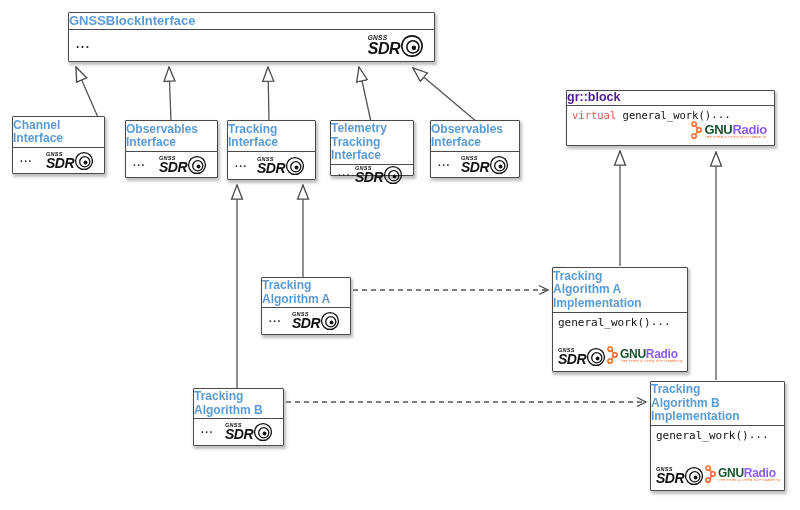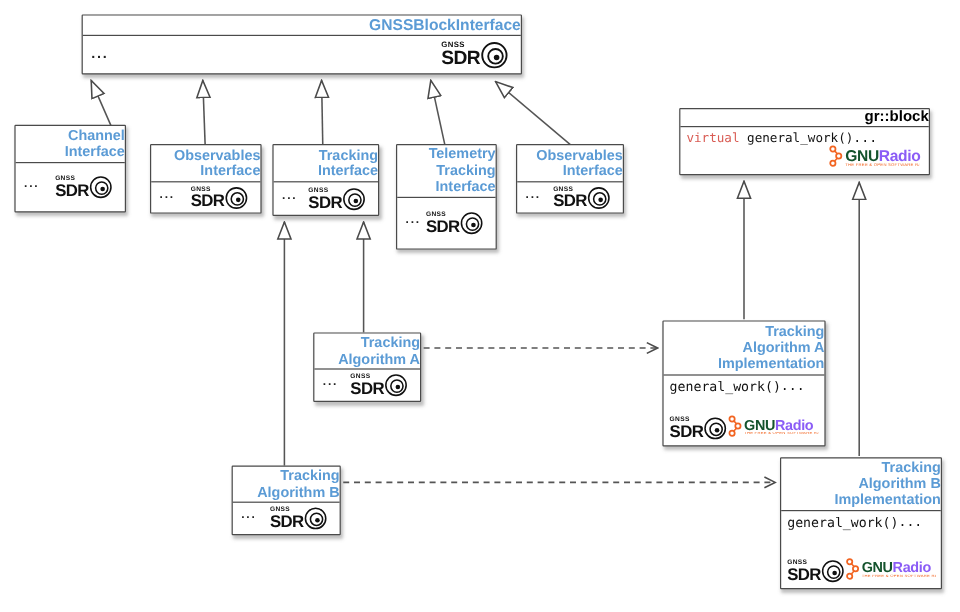--- a/index.html
+++ b/index.html
@@ -2,38 +2,38 @@
 <html><head>
 <meta charset="utf-8">
 <style>
   html,body{margin:0;padding:0;background:#fff;}
   #canvas{position:relative;width:800px;height:510px;background:#fff;overflow:hidden;
           font-family:"Liberation Sans",sans-serif;}
   #wires{position:absolute;left:0;top:0;z-index:0;}
   .box{position:absolute;box-sizing:border-box;background:#fff;border:1.6px solid #4a4a4a;
        border-radius:1px;box-shadow:1.5px 2.5px 3px rgba(110,110,110,.45);
        display:flex;flex-direction:column;z-index:1;}
-  .title{display:flex;flex-direction:column;align-items:flex-end;justify-content:center;
+  .title{display:flex;flex-direction:column;align-items:flex-start;justify-content:center;
          border-bottom:1.4px solid #4a4a4a;font-weight:bold;color:#5b9bd5;flex:0 0 auto;}
   .tline{font-size:12px;line-height:13.5px;white-space:nowrap;}
-  .black .tline{color:#000000;}
+  .black .tline{color:#4c1d95;}
   .body{flex:1;position:relative;display:flex;align-items:center;}
   .body.row{justify-content:space-between;padding:0 10px 0 7px;}
   .body.col{flex-direction:row;align-items:flex-start;justify-content:flex-start;
             padding:3px 4px 0 5px;}
   .dots{font-size:12px;font-weight:bold;color:#222;letter-spacing:1.5px;line-height:10px;
         transform:translateY(-2px);}
   .code{font-family:"DejaVu Sans Mono","Liberation Mono",monospace;font-size:10.5px;
         line-height:13px;color:#111;white-space:nowrap;}
   .kw{color:#d95c54;}
   .mdots{font-family:"DejaVu Sans Mono","Liberation Mono",monospace;font-size:11px;
          color:#111;line-height:12px;}
   
   .sdrlogo{display:inline-flex;align-items:center;line-height:1;}
-  .sdrstack{display:inline-flex;flex-direction:column;align-items:flex-start;}
+  .sdrstack{display:inline-flex;flex-direction:column;align-items:flex-start;font-style:italic;}
   .sdrsmall{font-size:5.5px;font-weight:bold;color:#111;letter-spacing:.3px;line-height:5px;}
   .sdrbig{font-size:14px;font-weight:bold;color:#111;letter-spacing:-.5px;line-height:13px;}
   .swirl{width:20px;height:20px;margin-left:0px;}
   .swc{fill:none;stroke:#111;stroke-width:1.7;}
   .swcf{fill:#111;stroke:none;}
   .lg .sdrsmall{font-size:6.5px;line-height:6px;}
   .lg .sdrbig{font-size:16px;line-height:15px;}
   .lg .swirl{width:24px;height:24px;}
   
   .grlogo{display:inline-flex;align-items:center;line-height:1;}
@@ -92,21 +92,21 @@
         </span>
         <svg class="swirl" viewBox="0 0 26 26">
           <circle class="swc" cx="13" cy="13" r="11"></circle>
             <circle class="swc" cx="14" cy="14" r="6.6"></circle>
             <circle class="swcf" cx="15" cy="15" r="2.5"></circle>
         </svg>
       </span>
     </div>
   </div>
 
-  <div class="box" style="left:12px;top:104px;width:93px;height:73px">
+  <div class="box" style="left:12px;top:116px;width:93px;height:58px">
     <div class="title" style="height:30px">
       <span class="tline">Channel</span>
       <span class="tline">Interface</span>
     </div>
     <div class="body row">
       <span class="dots" style="font-size:10px">...</span>
       <span class="sdrlogo">
         <span class="sdrstack">
           <span class="sdrsmall">GNSS</span>
           <span class="sdrbig">SDR</span>
@@ -155,21 +155,21 @@
         </span>
         <svg class="swirl" viewBox="0 0 26 26">
           <circle class="swc" cx="13" cy="13" r="11"></circle>
             <circle class="swc" cx="14" cy="14" r="6.6"></circle>
             <circle class="swcf" cx="15" cy="15" r="2.5"></circle>
         </svg>
       </span>
     </div>
   </div>
 
-  <div class="box" style="left:330px;top:120px;width:84px;height:88px">
+  <div class="box" style="left:330px;top:120px;width:84px;height:56px">
     <div class="title" style="height:43px">
       <span class="tline">Telemetry</span>
       <span class="tline">Tracking</span>
       <span class="tline">Interface</span>
     </div>
     <div class="body row">
       <span class="dots" style="font-size:10px">...</span>
       <span class="sdrlogo">
         <span class="sdrstack">
           <span class="sdrsmall">GNSS</span>

